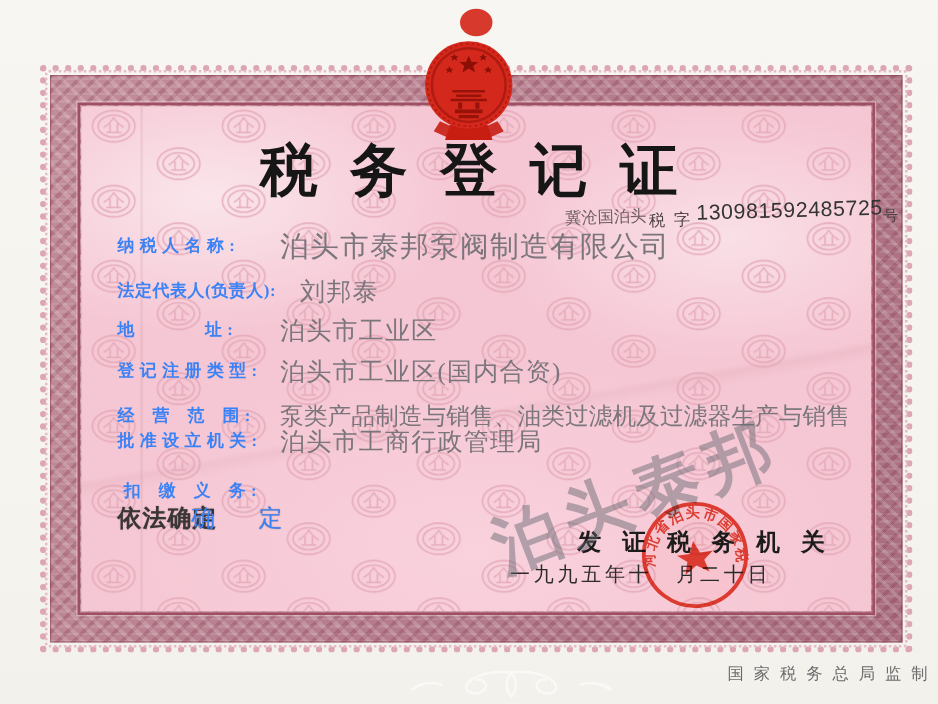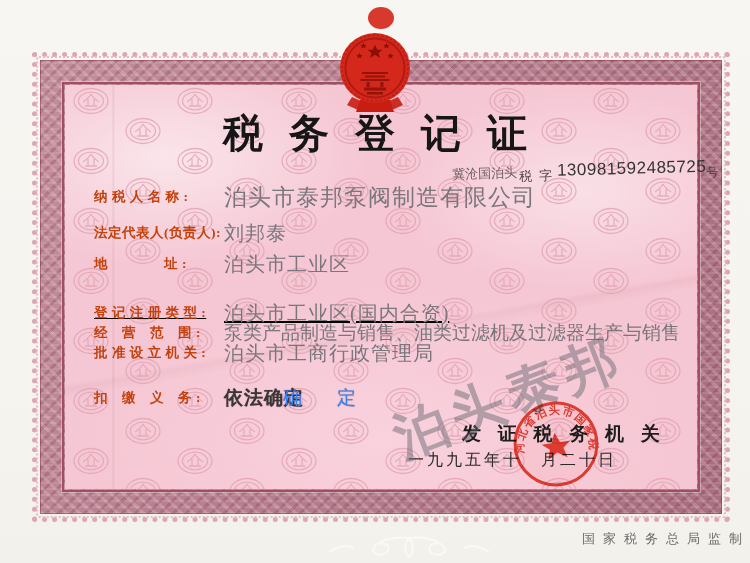--- a/index.html
+++ b/index.html
@@ -34,37 +34,37 @@
   .field::after{ 
     content:"";position:absolute;inset:0;
     background:
       linear-gradient(90deg, transparent 47px, rgba(160,90,110,.14) 48px, transparent 50px),
       linear-gradient(170deg, transparent 58%, rgba(170,100,120,.08) 59%, transparent 61%);
   }
   .wm-svg{position:absolute;inset:33px;width:632px;height:404px;opacity:.8;}
   
   .title{
     position:absolute;left:0;right:0;top:106px;text-align:center;
-    font-size:40px;font-weight:bold;color:#161616;
+    font-size:46px;font-weight:bold;color:#161616;
     letter-spacing:26px;text-indent:26px;z-index:2;
   }
   .serial{
     position:absolute;left:452px;top:160px;z-index:2;white-space:nowrap;
     transform:rotate(-1.6deg);color:#6d5d60;font-size:13px;
   }
   .serial .lo{display:inline-block;transform:translateY(4px);font-size:13px;color:#4a4040;margin:0 5px 0 2px;}
   .serial .num{font-size:17px;color:#343434;letter-spacing:.5px;font-family:"Liberation Sans","DejaVu Sans",sans-serif;}
   .serial .suf{display:inline-block;transform:translateY(5px);font-size:12px;color:#4a4040;}
   .rows{position:absolute;left:0;top:0;right:0;bottom:0;z-index:2;}
   .row{position:absolute;left:94px;display:flex;align-items:center;height:28px;white-space:nowrap;}
-  .row:nth-child(1){top:183px;} .row:nth-child(2){top:219px;}
-  .row:nth-child(3){top:250px;} .row:nth-child(4){top:299px;text-decoration:underline;}
+  .row:nth-child(1){top:183px;} .row:nth-child(2){top:219px;gap:16px;}
+  .row:nth-child(3){top:250px;} .row:nth-child(4){top:283px;}
   .row:nth-child(5){top:319px;} .row:nth-child(6){top:339px;}
-  .row:nth-child(7){top:384px;}
-  .flabel{display:inline-block;width:130px;font-size:13.5px;font-weight:bold;color:#c2410c;letter-spacing:.5px;}
+  .row:nth-child(7){top:384px;flex-direction:column;}
+  .flabel{display:inline-block;width:130px;font-size:13.5px;font-weight:bold;color:#3b82f6;letter-spacing:.5px;}
   .fvalue{font-size:20px;color:#7b767c;letter-spacing:1px;}
   .row:nth-child(1) .fvalue{font-size:23px;}
   .row:nth-child(5) .fvalue{font-size:19px;letter-spacing:0;}
   .row:nth-child(7) .fvalue{font-size:19px;color:#3a3536;font-weight:bold;text-shadow:0 0 1px rgba(60,50,50,.5);}
   .overprint{margin-left:-21px;font-weight:normal;color:#3b82f6;letter-spacing:8px;}
   .issuer{position:absolute;left:462px;top:421px;z-index:2;font-size:19px;font-weight:bold;color:#1c1c1c;letter-spacing:6px;white-space:nowrap;}
   .issue-date{position:absolute;left:408px;top:450px;z-index:2;font-size:16px;font-weight:normal;color:#2c2a2a;letter-spacing:3px;white-space:nowrap;}
   .overlay-text{
     position:absolute;left:406px;top:412px;z-index:4;white-space:nowrap;
     font-size:54px;line-height:1;font-weight:600;letter-spacing:6px;

